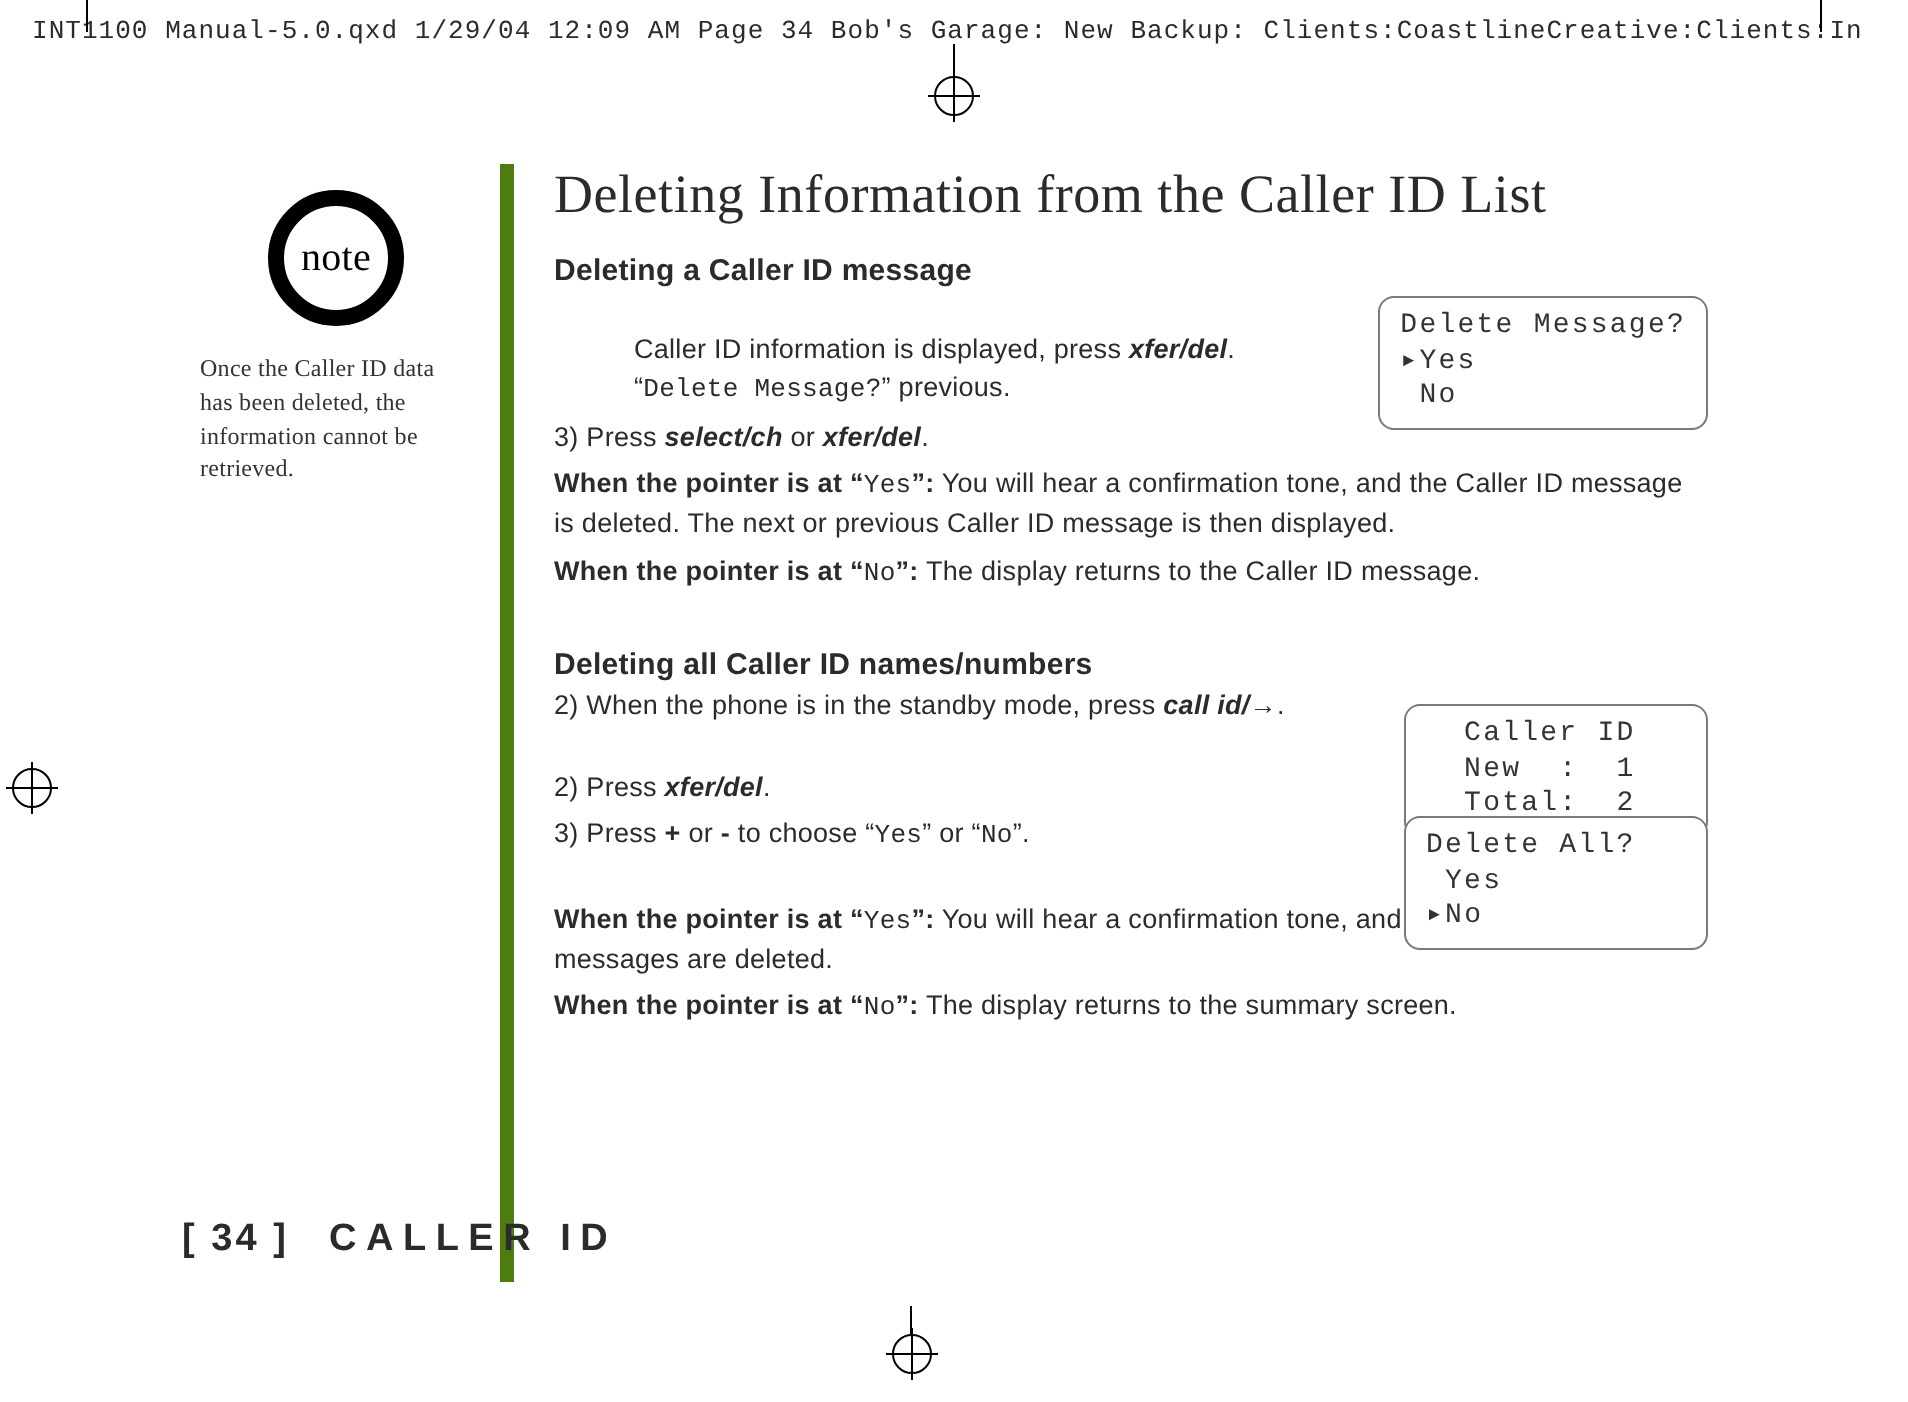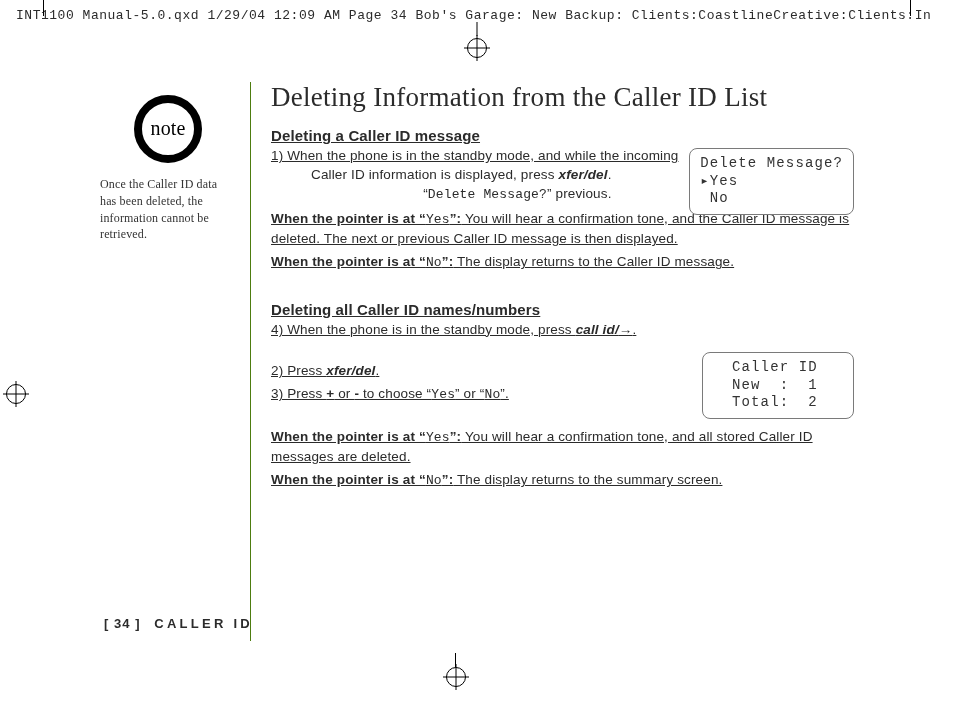--- a/index.html
+++ b/index.html
@@ -128,21 +128,21 @@
   .note-icon svg { display: block; margin: 0 auto; }
   .note-text {
     font-family: Liberation Serif, serif;
     font-size: 12px;
     line-height: 1.4;
     color: #333;
   }
   .main {
     flex: 1;
     position: relative;
-    border-left: 1px solid #4d7c0f;
+    border-left: 7px solid #4d7c0f;
     padding-left: 20px;
     box-sizing: border-box;
   }
   h1.title {
     font-family: Georgia, "Times New Roman", serif;
     font-weight: 400;
     font-size: 27px;
     margin: 0 0 14px 0;
     letter-spacing: 0.01em;
   }
@@ -161,29 +161,28 @@
     margin: 2px 0 4px 0;
     line-height: 1.42;
     font-size: 13.5px;
     padding-left: 20px;
     text-indent: -20px;
   }
   .body .step .hang {
     display: inline-block;
     padding-left: 20px;
     text-indent: 0;
-    text-align: right;
   }
   .mono {
     font-family: "Courier New", monospace;
     font-size: 13px;
   }
   strong { font-weight: 700; }
   em.btn { font-style: italic; font-weight: 700; }
-  .block { margin-bottom: 14px; text-decoration: underline; }
+  .block { margin-bottom: 14px; }
   .spaced { margin-top: 10px; }
 
   .lcd {
     position: absolute;
     right: 0;
     border: 1px solid #7a7a7a;
     border-radius: 8px;
     padding: 6px 10px;
     font-family: "Courier New", monospace;
     font-size: 14px;
@@ -193,23 +192,23 @@
     background: #fff;
     color: #333;
     min-width: 130px;
   }
   .lcd.a { top: 66px; }
   .lcd.b { top: 270px; }
   .lcd.c { top: 326px; }
 
   .footer {
     position: absolute;
-    left: 104px;
+    left: 91px;
     bottom: 70px;
-    font-size: 13px;
+    font-size: 19px;
     font-weight: 700;
     letter-spacing: 0.25em;
   }
   .footer .pg {
     letter-spacing: 0.08em;
   }
 </style>
 </head>
 <body>
 
@@ -235,42 +234,45 @@
       <div class="note-text">Once the Caller ID data has been deleted, the information cannot be retrieved.</div>
     </div>
 
     <div class="main">
       <h1 class="title">Deleting Information from the Caller ID List</h1>
 
       <div class="body block">
         <h2 class="sub">Deleting a Caller ID message</h2>
 
         <div class="step">
-          <span>1)  When the phone is in the standby mode, and while the incoming</span><br>
+          <br>
           <span class="hang">
             <span>Caller ID information is displayed, press </span><em class="btn">xfer/del</em><span>.</span><br>
             <span>“</span><span class="mono">Delete Message?</span><span>” previous.</span>
           </span>
         </div>
 
 
+        <div class="step spaced">
+          <span>3)  Press </span><em class="btn">select/ch</em><span> or </span><em class="btn">xfer/del</em><span>.</span>
+        </div>
 
         <p class="spaced">
           <strong><span>When the pointer is at “</span></strong><span class="mono">Yes</span><strong><span>”:</span></strong><span> You will hear a confirmation tone, and the Caller ID message is deleted. The next or previous Caller ID message is then displayed.</span>
         </p>
         <p>
           <strong><span>When the pointer is at “</span></strong><span class="mono">No</span><strong><span>”:</span></strong><span> The display returns to the Caller ID message.</span>
         </p>
       </div>
 
       <div class="body block" style="margin-top:28px;">
         <h2 class="sub">Deleting all Caller ID names/numbers</h2>
 
         <div class="step">
-          <span>4)  When the phone is in the standby mode, press </span><em class="btn"><span>call id/</span><span>→</span></em><span>.</span>
+          <span>2)  When the phone is in the standby mode, press </span><em class="btn"><span>call id/</span><span>→</span></em><span>.</span>
         </div>
 
         <div class="step" style="margin-top:22px;">
           <span>2)  Press </span><em class="btn">xfer/del</em><span>.</span>
         </div>
 
         <div class="step spaced">
           <span>3)  Press </span><strong>+</strong><span> or </span><strong>-</strong><span> to choose “</span><span class="mono">Yes</span><span>” or “</span><span class="mono">No</span><span>”.</span>
         </div>
 
@@ -282,20 +284,23 @@
           <strong><span>When the pointer is at “</span></strong><span class="mono">No</span><strong><span>”:</span></strong><span> The display returns to the summary screen.</span>
         </p>
       </div>
 
       <div class="lcd a">Delete Message?
 ▸Yes
  No</div>
       <div class="lcd b">  Caller ID
   New  :  1
   Total:  2</div>
+      <div class="lcd c">Delete All?
+ Yes
+▸No</div>
     </div>
   </div>
 
   <div class="footer">
     <span class="pg">[ 34 ]</span>&nbsp;
     <span>CALLER ID</span>
   </div>
 </div>
 
 </body></html>

